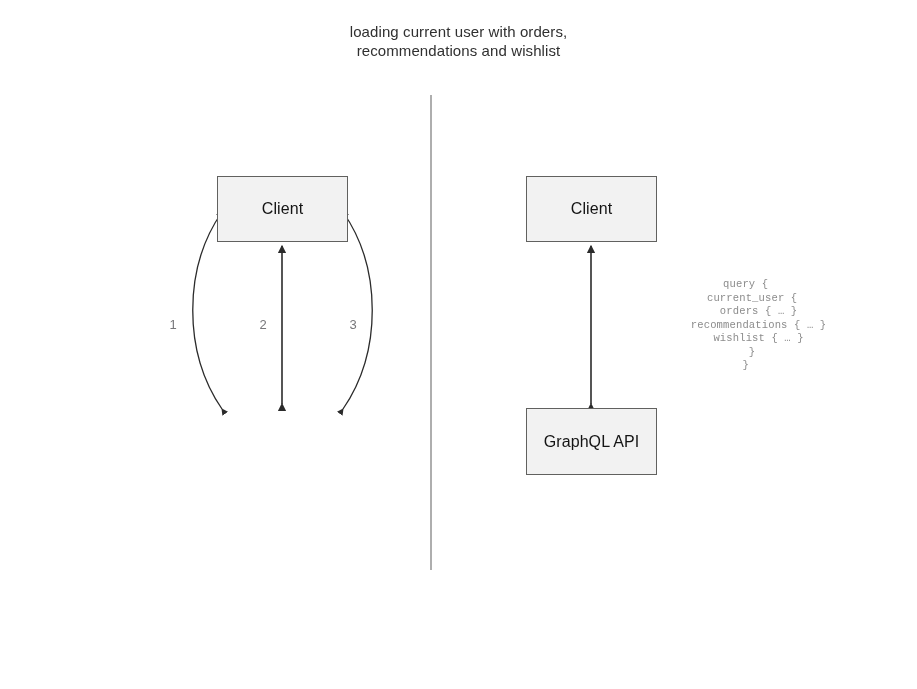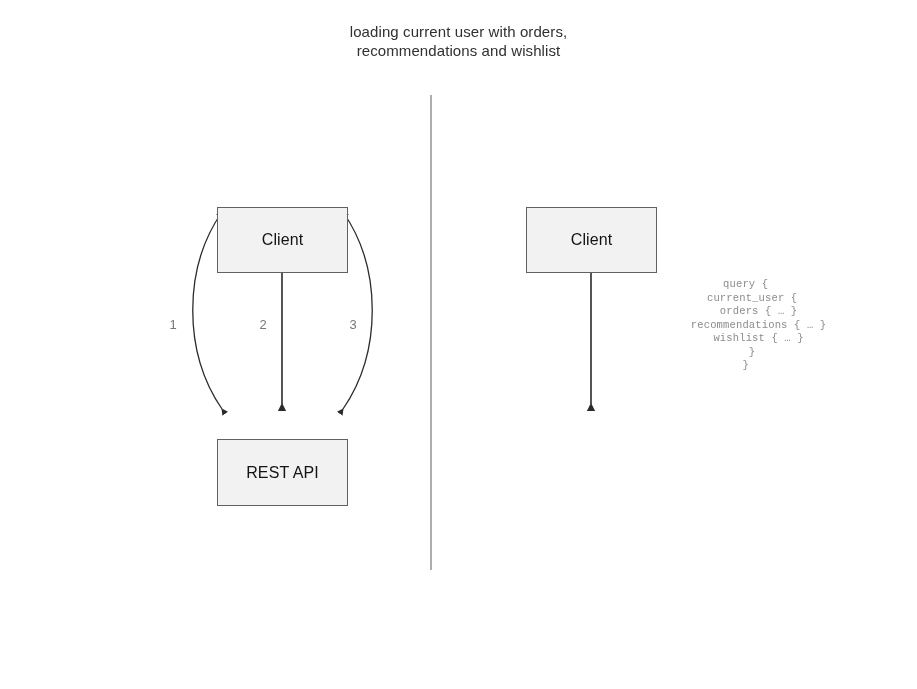--- a/index.html
+++ b/index.html
@@ -47,21 +47,20 @@
     position: absolute;
     box-sizing: border-box;
     background: #f2f2f2;
     border: 1.4px solid #61615f;
     display: flex;
     align-items: center;
     justify-content: center;
     font-size: 16px;
     color: #141414;
     letter-spacing: 0.1px;
-    margin-top: 31px;
   }
   #node-rest-client   { left: 217px; top: 176px; width: 131px; height: 66px; }
   #node-rest-api      { left: 217px; top: 408px; width: 131px; height: 67px; }
   #node-gql-client    { left: 526px; top: 176px; width: 131px; height: 66px; }
   #node-gql-api       { left: 526px; top: 408px; width: 131px; height: 67px; }
 
   
   .edge-label {
     position: absolute;
     font-size: 13px;
@@ -110,29 +109,29 @@
 
     <line x1="282" y1="404" x2="282" y2="246" stroke="#2b2b2b" stroke-width="1.6" marker-start="url(#arrow-end)" marker-end="url(#arrow-end)"></line>
 
     <path d="M 343 409 C 382 352, 382 268, 343 212" fill="none" stroke="#2b2b2b" stroke-width="1.3" marker-start="url(#arrow-end)" marker-end="url(#arrow-end)"></path>
 
     <line x1="591" y1="404" x2="591" y2="246" stroke="#2b2b2b" stroke-width="1.6" marker-start="url(#arrow-end)" marker-end="url(#arrow-end)"></line>
   </svg>
 
   <div class="node" id="node-rest-client">Client</div>
 
-  <div class="node" id="node-rest-api">REST API</div>
 
   <div class="edge-label" id="edge-label-1">1</div>
   <div class="edge-label" id="edge-label-2">2</div>
   <div class="edge-label" id="edge-label-3">3</div>
 
 
   <div class="node" id="node-gql-client">Client</div>
 
+  <div class="node" id="node-gql-api">GraphQL API</div>
 
   <div class="code-block" id="gql-query">query {
   current_user {
     orders { … }
     recommendations { … }
     wishlist { … }
   }
 }</div>
 
 </div>

